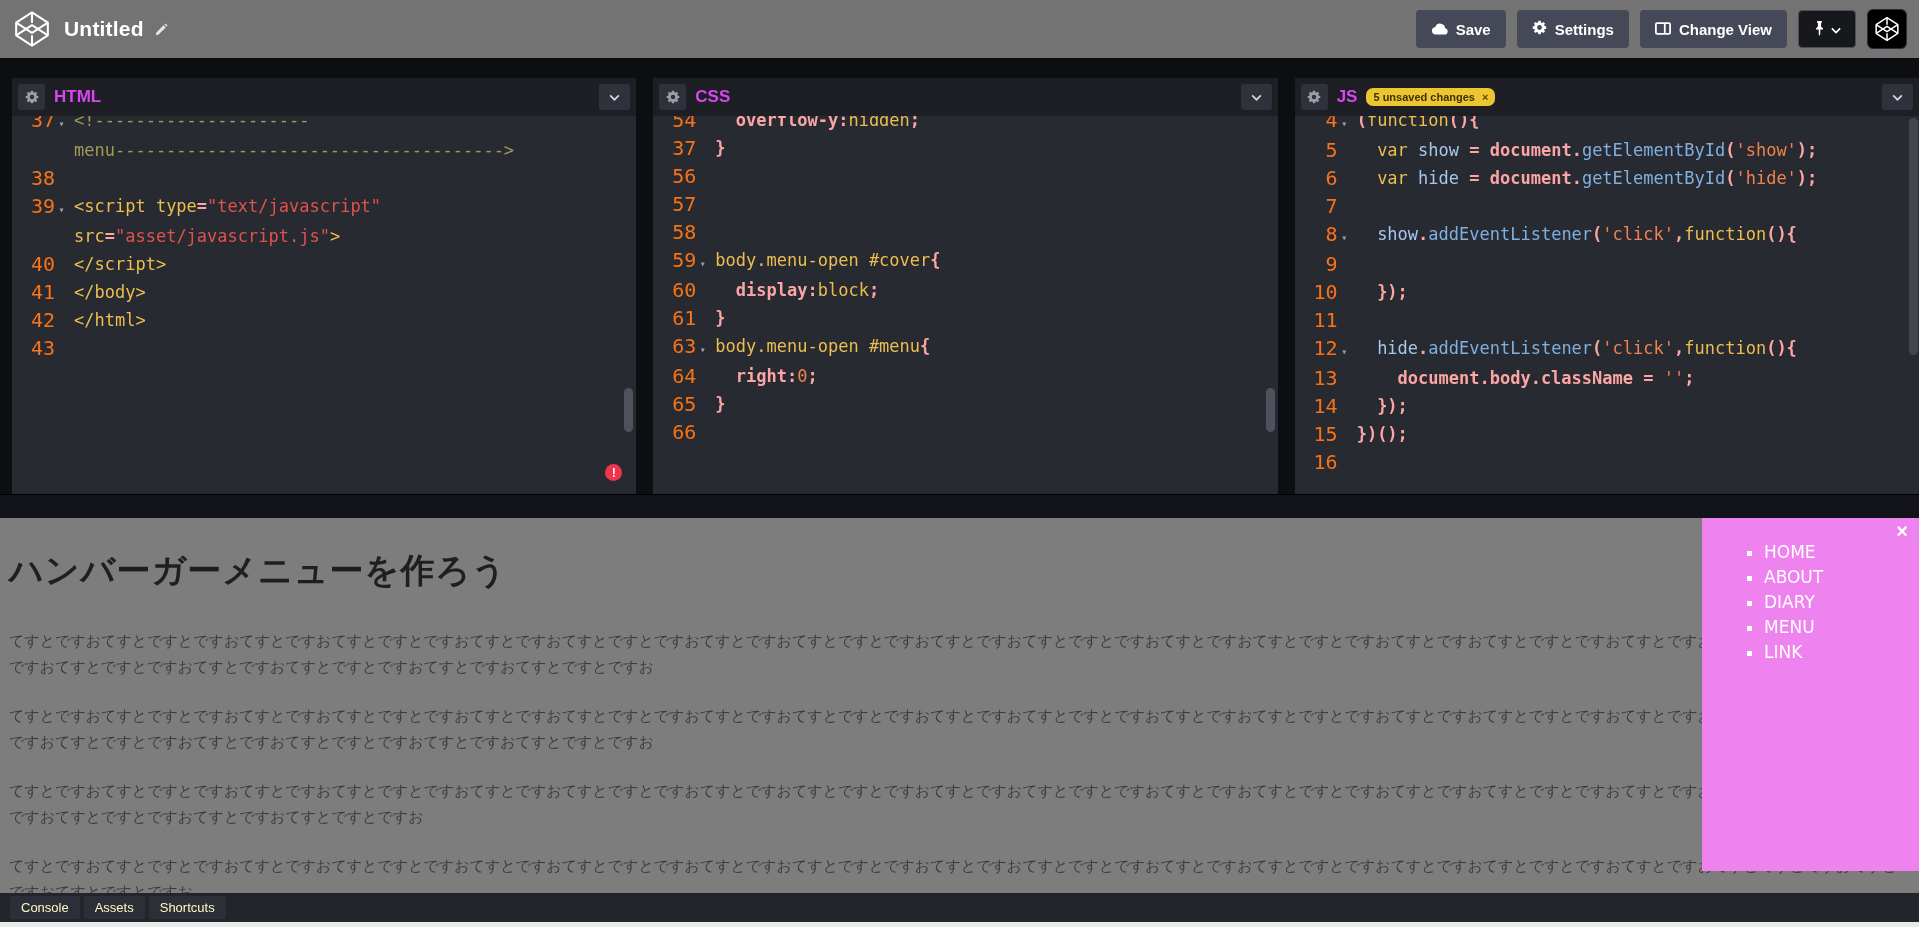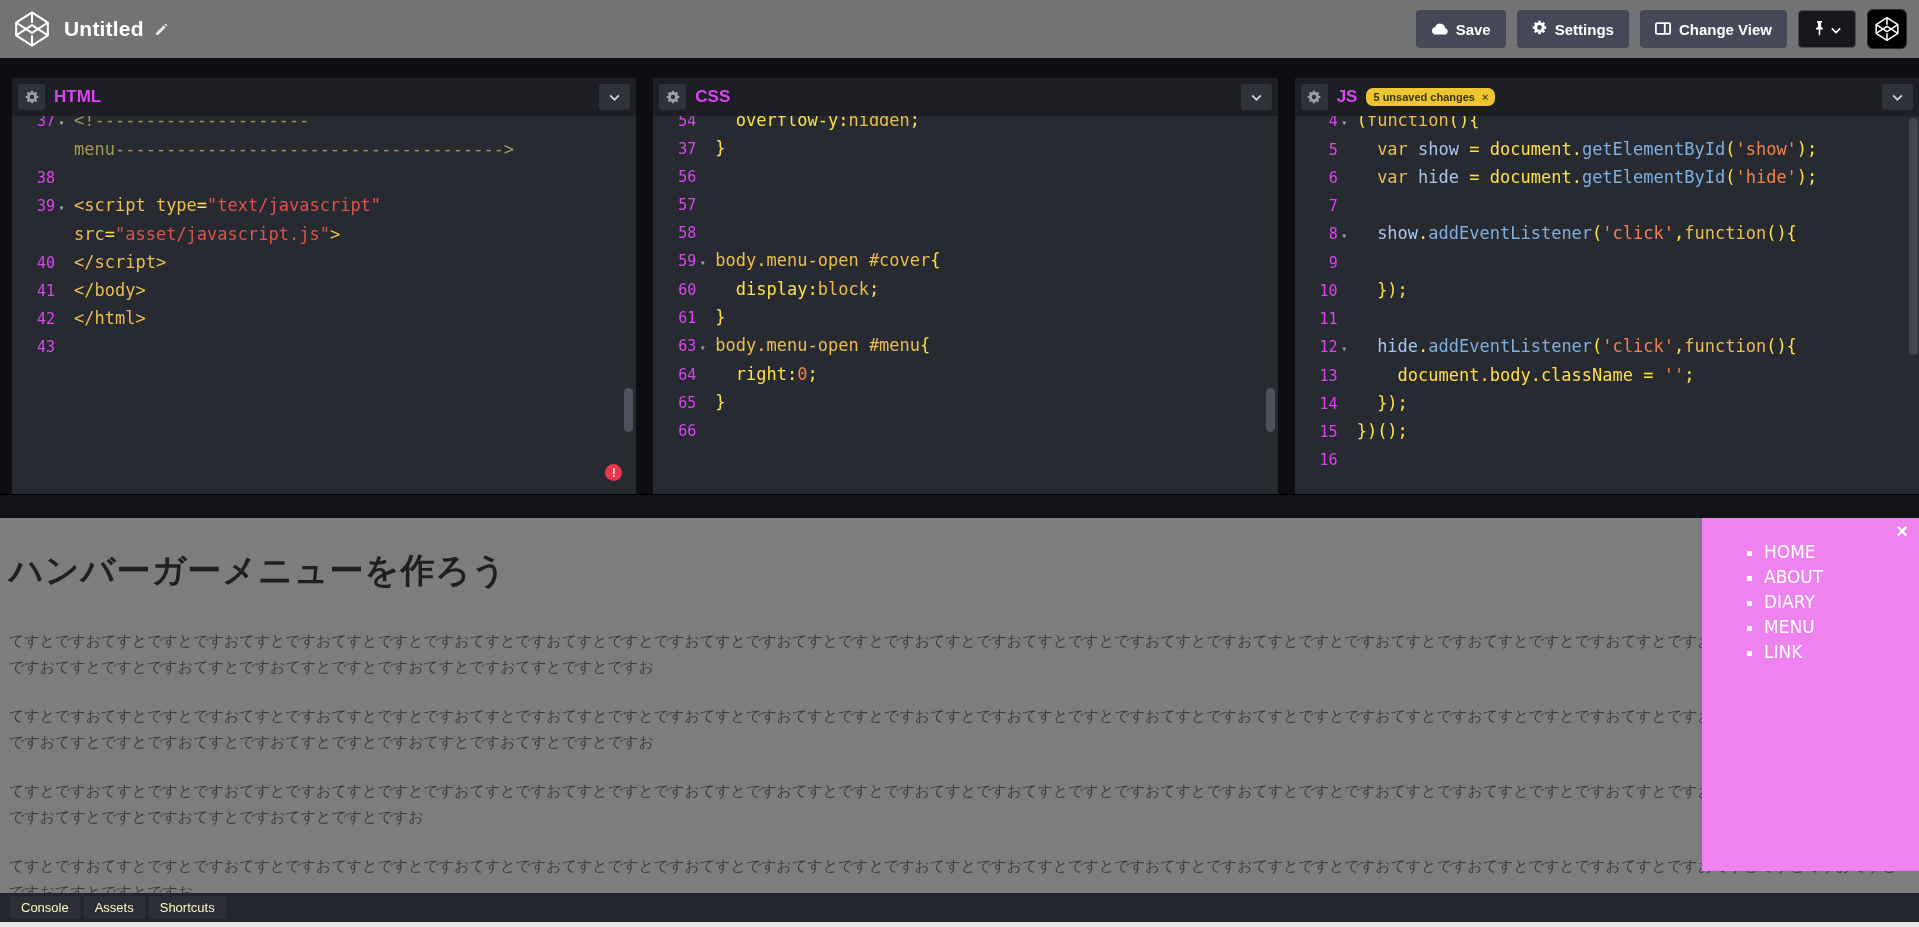--- a/index.html
+++ b/index.html
@@ -44,25 +44,25 @@
   .spacer { flex:1; }
   .badge { background:#edc531; color:#3a3206; font-size:11px; font-weight:bold; border-radius:7px;
            padding:3px 7px; display:flex; align-items:center; gap:7px; cursor:pointer; }
   .badge .bx { font-weight:bold; color:#55470a; }
 
   .code-area { flex:1; position:relative; overflow:hidden;
                font-family:"DejaVu Sans Mono", monospace; font-size:17px; }
   .code-lines { margin-top:-9px; }
   .code-line { display:flex; line-height:27px; white-space:pre; }
   .gutter { width:56px; flex:none; text-align:right; }
-  .lnum { color:#d946ef; font-size:15px; }
+  .lnum { color:#f97316; font-size:20px; }
   .fold { display:inline-block; width:13px; font-size:10px; color:#9aa0a8; text-align:center; }
   .lcode { margin-left:6px; white-space:pre; }
 
-  .tk-df  { color:#fde047; }
+  .tk-df  { color:#fca5a5;font-weight:bold; }
   .tk-kw  { color:#ecbe4f; }
   .tk-com { color:#a09a55; }
   .tk-str1{ color:#e0524d; }
   .tk-str2{ color:#f0824e; }
   .tk-fn  { color:#7fb0e0; }
   .tk-vr  { color:#a7c6ee; }
 
   .vthumb { position:absolute; width:9px; border-radius:5px; background:#4e525c; right:3px; }
   .thumb-mid { top:272px; height:44px; }
   .thumb-js  { top:2px; height:237px; right:1px; background:#42464f; }

